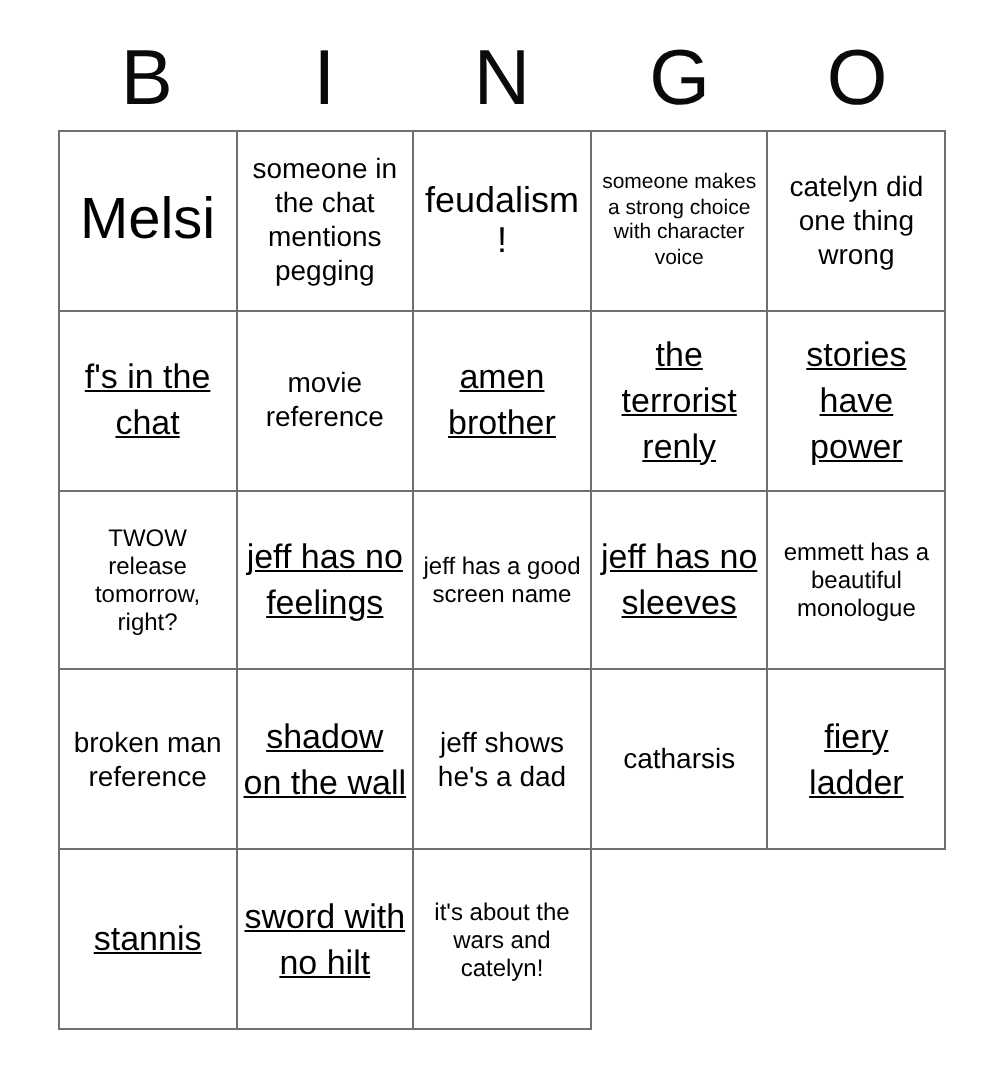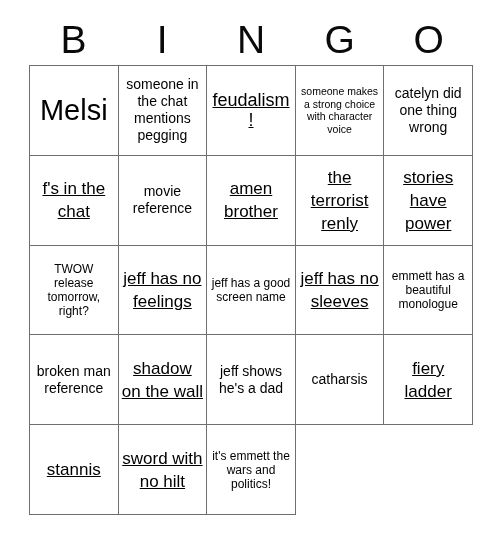--- a/index.html
+++ b/index.html
@@ -78,21 +78,21 @@
     text-align: center;
     color: #000000;
     font-family: "Liberation Sans", sans-serif;
     font-weight: 400;
     word-wrap: break-word;
   }
 
   
   .fs-xxl .cell-text { font-size: 29px; line-height: 30px; }
   .fs-xl  .cell-text { font-size: 17px; line-height: 23px; text-decoration: underline; }
-  .fs-lg  .cell-text { font-size: 18px; line-height: 20px; text-decoration: underline; }
+  .fs-lg  .cell-text { font-size: 18px; line-height: 20px; }
   .fs-md  .cell-text { font-size: 14px; line-height: 17px; }
   .fs-sm  .cell-text { font-size: 12px; line-height: 14px; text-align: center; }
   .fs-xs  .cell-text { font-size: 10.5px; line-height: 12.5px; }
 </style>
 </head>
 <body>
 
 <div id="bingo-card">
 
   <div class="header-row">
@@ -164,17 +164,17 @@
       <div class="cell fs-xl">
         <span class="cell-text">fiery ladder</span>
       </div>
       <div class="cell fs-xl">
         <span class="cell-text">stannis</span>
       </div>
       <div class="cell fs-xl">
         <span class="cell-text">sword with no hilt</span>
       </div>
       <div class="cell fs-sm">
-        <span class="cell-text">it's emmett the wars and politics!</span>
+        <span class="cell-text">it's about the wars and catelyn!</span>
       </div>
     </div>
 
 </div>
 
 </body></html>

